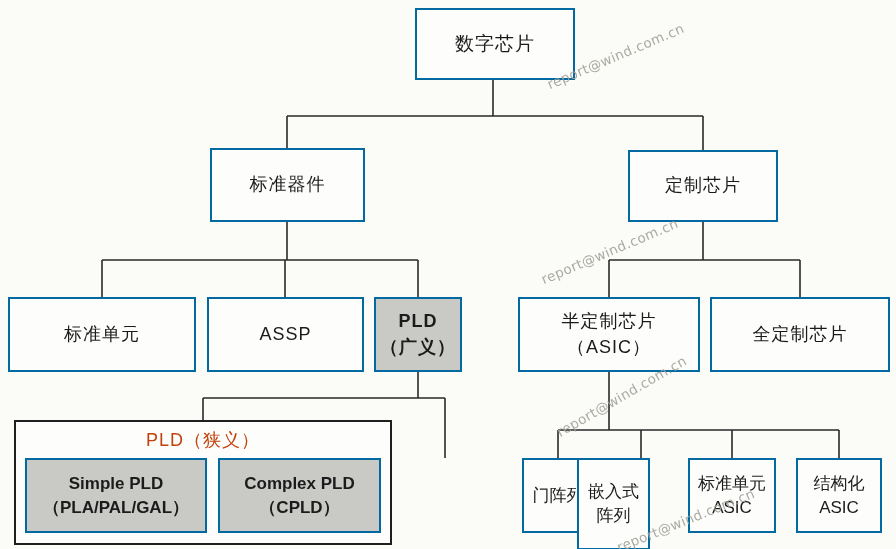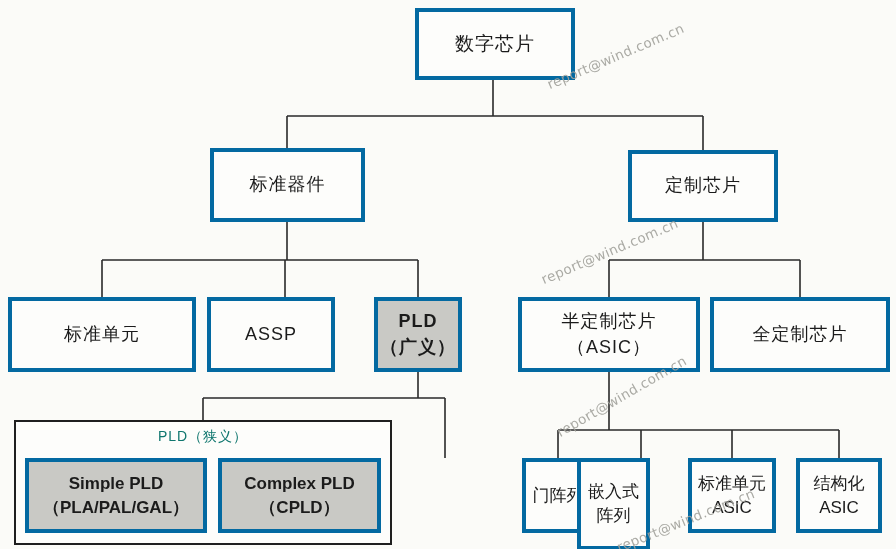--- a/index.html
+++ b/index.html
@@ -21,21 +21,21 @@
   }
   svg.connectors path {
     stroke: #2a2a2a;
     stroke-width: 1.6;
     fill: none;
   }
   .node {
     position: absolute;
     box-sizing: border-box;
     background: #fdfdfb;
-    border: 4px solid #0369a1;
+    border: 2px solid #0369a1;
     display: flex;
     flex-direction: column;
     justify-content: center;
     text-align: center;
     color: #1b1b1b;
     font-size: 18px;
     line-height: 1.4;
     z-index: 2;
     letter-spacing: 1px;
   }
@@ -46,22 +46,22 @@
     position: absolute;
     box-sizing: border-box;
     border: 2px solid #1f1f1f;
     background: #fdfdfb;
     z-index: 1;
   }
   .group-title {
     position: absolute;
     box-sizing: border-box;
     text-align: center;
-    color: #0f766e;
-    font-size: 14px;
+    color: #c2410c;
+    font-size: 18px;
     letter-spacing: 1px;
     z-index: 2;
   }
   .wm {
     position: absolute;
     color: #a2a29c;
     opacity: 0.9;
     font-size: 13.5px;
     letter-spacing: 0.4px;
     white-space: nowrap;
@@ -95,21 +95,21 @@
   <div class="node" style="left:210px;top:148px;width:155px;height:74px">
     <span>标准器件</span>
   </div>
   <div class="node" style="left:628px;top:150px;width:150px;height:72px">
     <span>定制芯片</span>
   </div>
 
   <div class="node" style="left:8px;top:297px;width:188px;height:75px">
     <span>标准单元</span>
   </div>
-  <div class="node" style="left:207px;top:297px;width:128px;height:75px">
+  <div class="node" style="left:207px;top:297px;width:157px;height:75px">
     <span>ASSP</span>
   </div>
   <div class="node shaded" style="left:374px;top:297px;width:88px;height:75px">
     <span>PLD</span>
     <span>（广义）</span>
   </div>
   <div class="node" style="left:518px;top:297px;width:182px;height:75px">
     <span>半定制芯片</span>
     <span>（ASIC）</span>
   </div>

